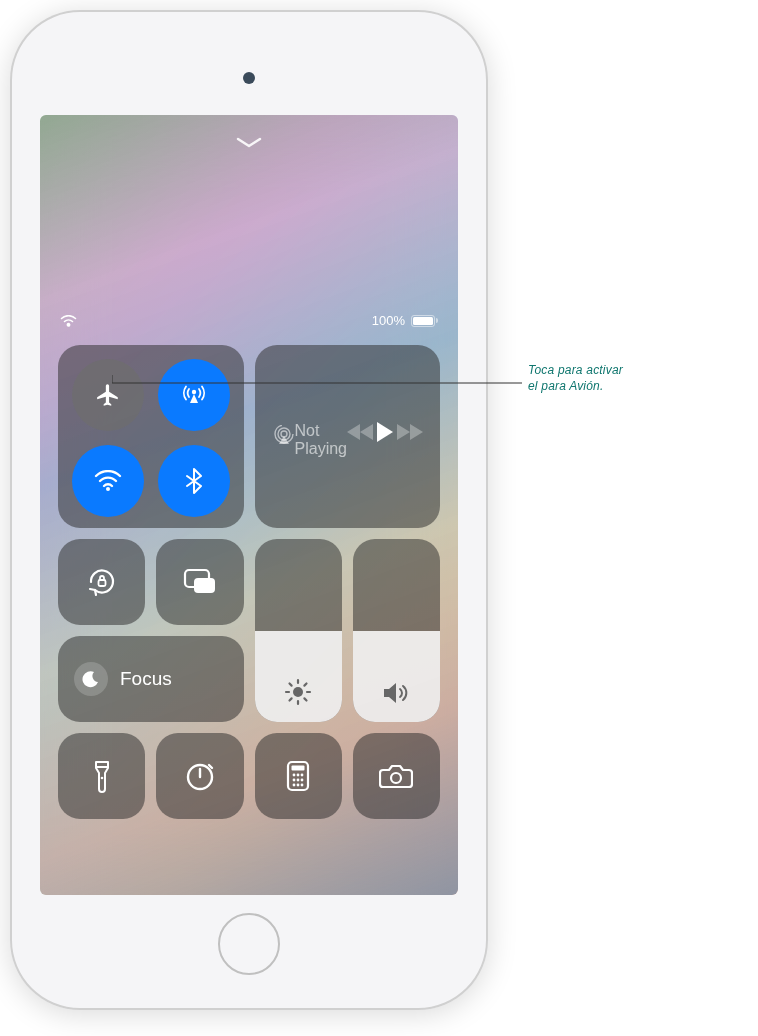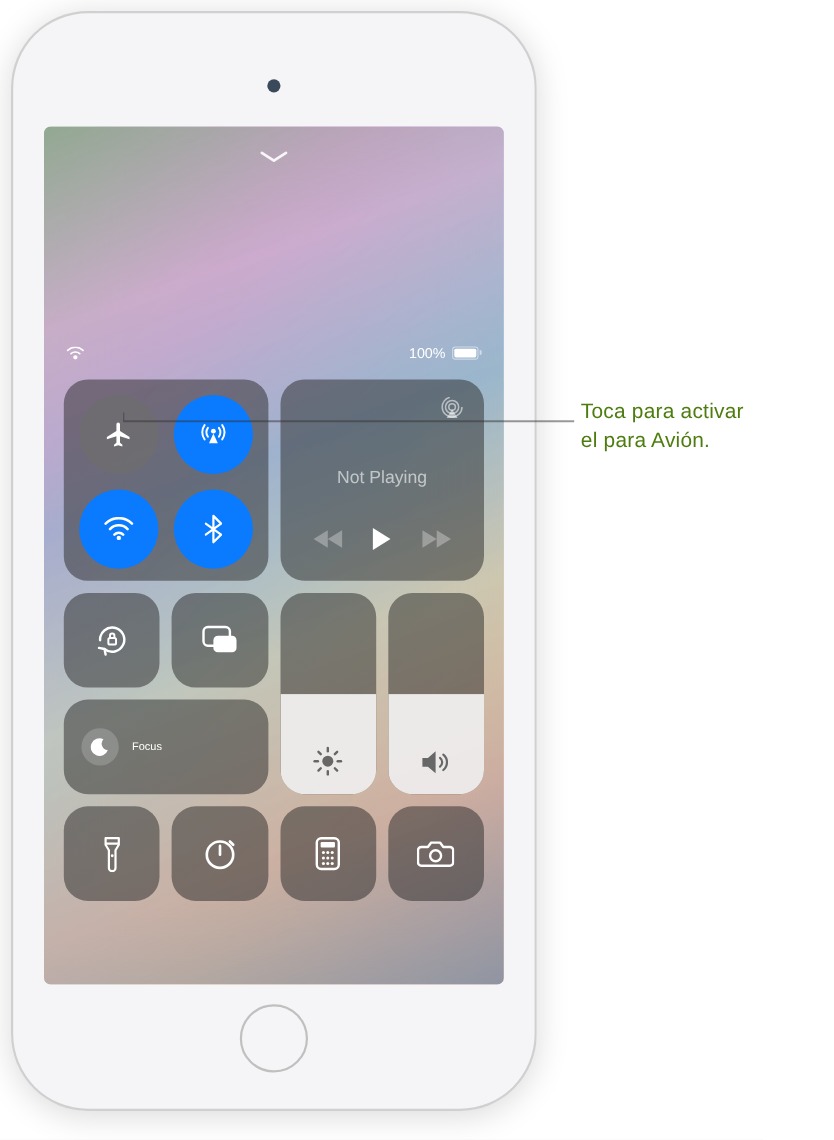--- a/index.html
+++ b/index.html
@@ -141,21 +141,21 @@
       display: flex;
       align-items: center;
       justify-content: center;
       aspect-ratio: 1;
     }
     .conn-off { background: rgba(110,110,110,0.7); }
     .conn-blue { background: #0a7aff; }
     .media {
       grid-column: 3 / 5;
       grid-row: 1 / 3;
-      flex-direction: column;
+      flex-direction: row;
       justify-content: space-between;
       padding: 16px 18px 20px 18px;
     }
     .media-top {
       width: 100%;
       display: flex;
       justify-content: space-between;
       align-items: flex-start;
     }
     .media-title {
@@ -173,21 +173,21 @@
     }
     .media-btn-dim { color: rgba(255,255,255,0.3); }
     .media-btn-main { color: #fff; }
     .focus {
       grid-column: 1 / 3;
       justify-content: flex-start;
       padding: 0 16px;
       gap: 12px;
     }
     .focus-label {
-      font-size: 10px;
+      font-size: 19px;
       font-weight: 500;
     }
     .dnd-circle {
       width: 34px;
       height: 34px;
       border-radius: 50%;
       background: rgba(255,255,255,0.18);
       display: flex;
       align-items: center;
       justify-content: center;
@@ -213,24 +213,25 @@
       bottom: 16px;
       left: 50%;
       transform: translateX(-50%);
       color: rgba(80,80,80,0.85);
     }
     .brightness { grid-column: 3; grid-row: 3 / 5; }
     .volume { grid-column: 4; grid-row: 3 / 5; }
     .sq { grid-row: span 1; }
     .callout-text {
       position: absolute;
-      font-size: 19px;
+      font-size: 12px;
       line-height: 1.35;
-      color: #4d7c0f;
+      color: #0f766e;
       letter-spacing: 0.2px;
+      font-style: italic;
     }
     svg { display: block; }
   </style>
 </head>
 <body>
 
 <div class="device-frame">
   <div class="front-camera"></div>
   <div class="screen">
     <div class="screen-blur">

